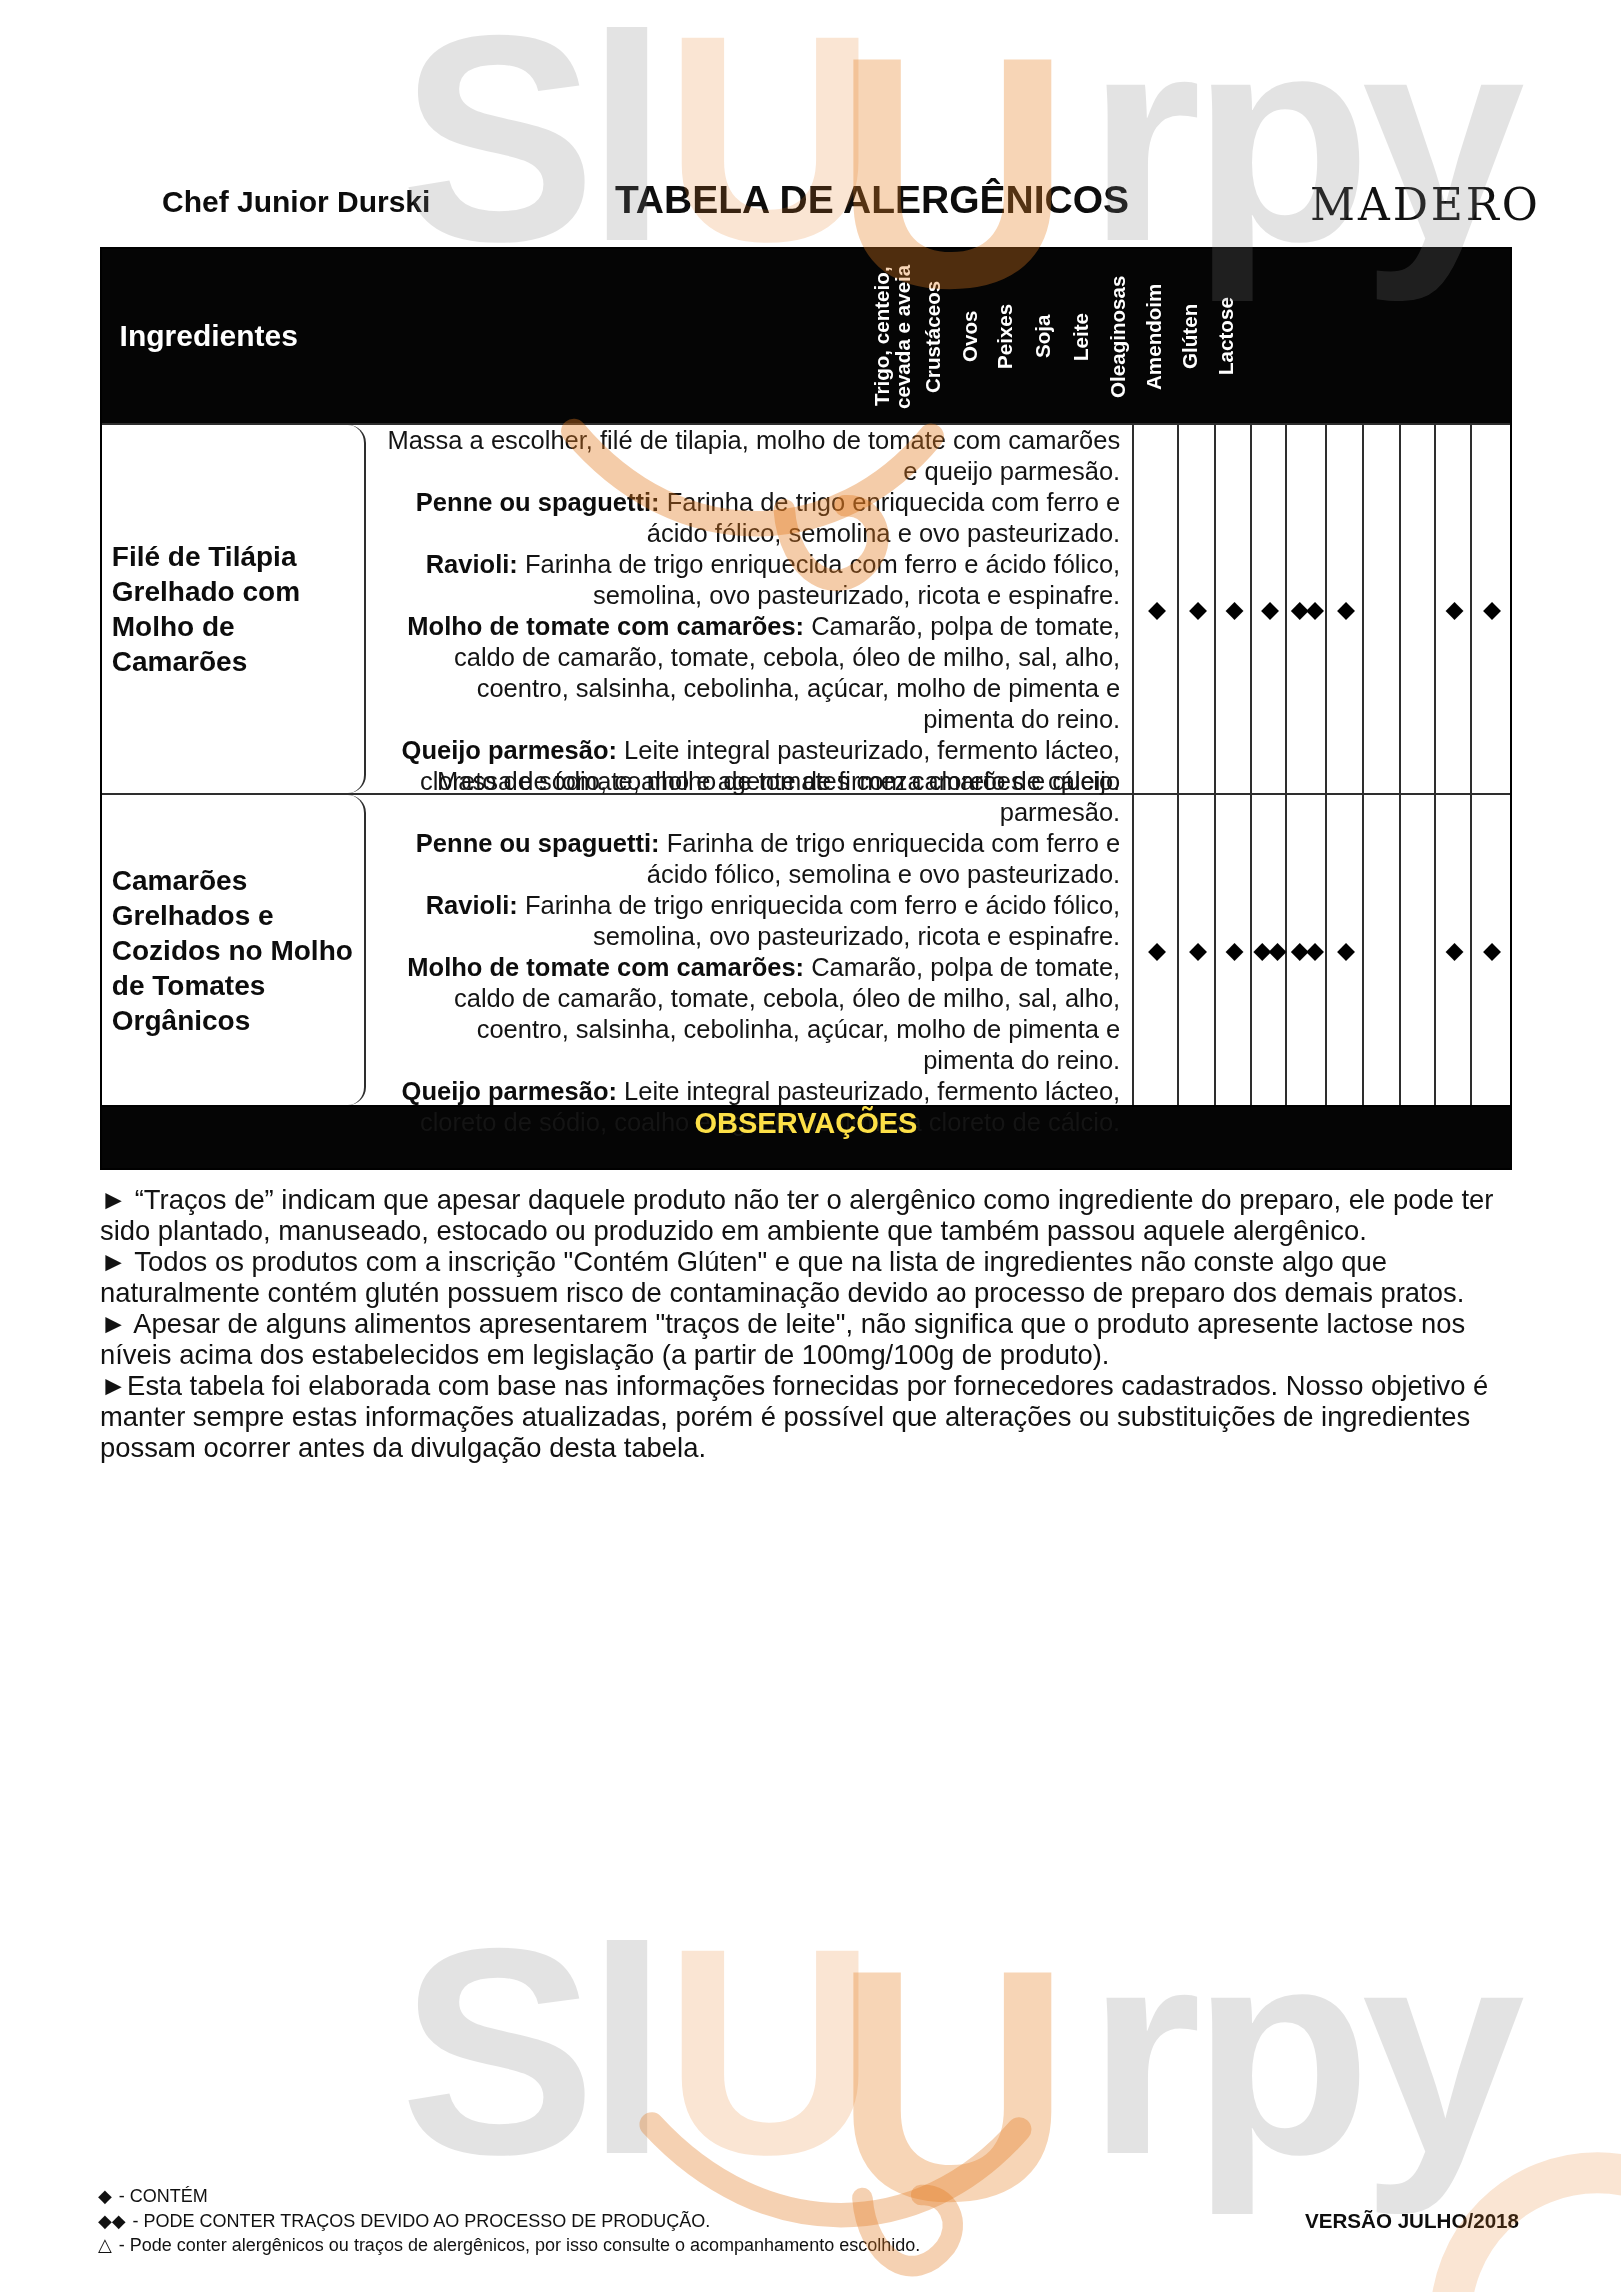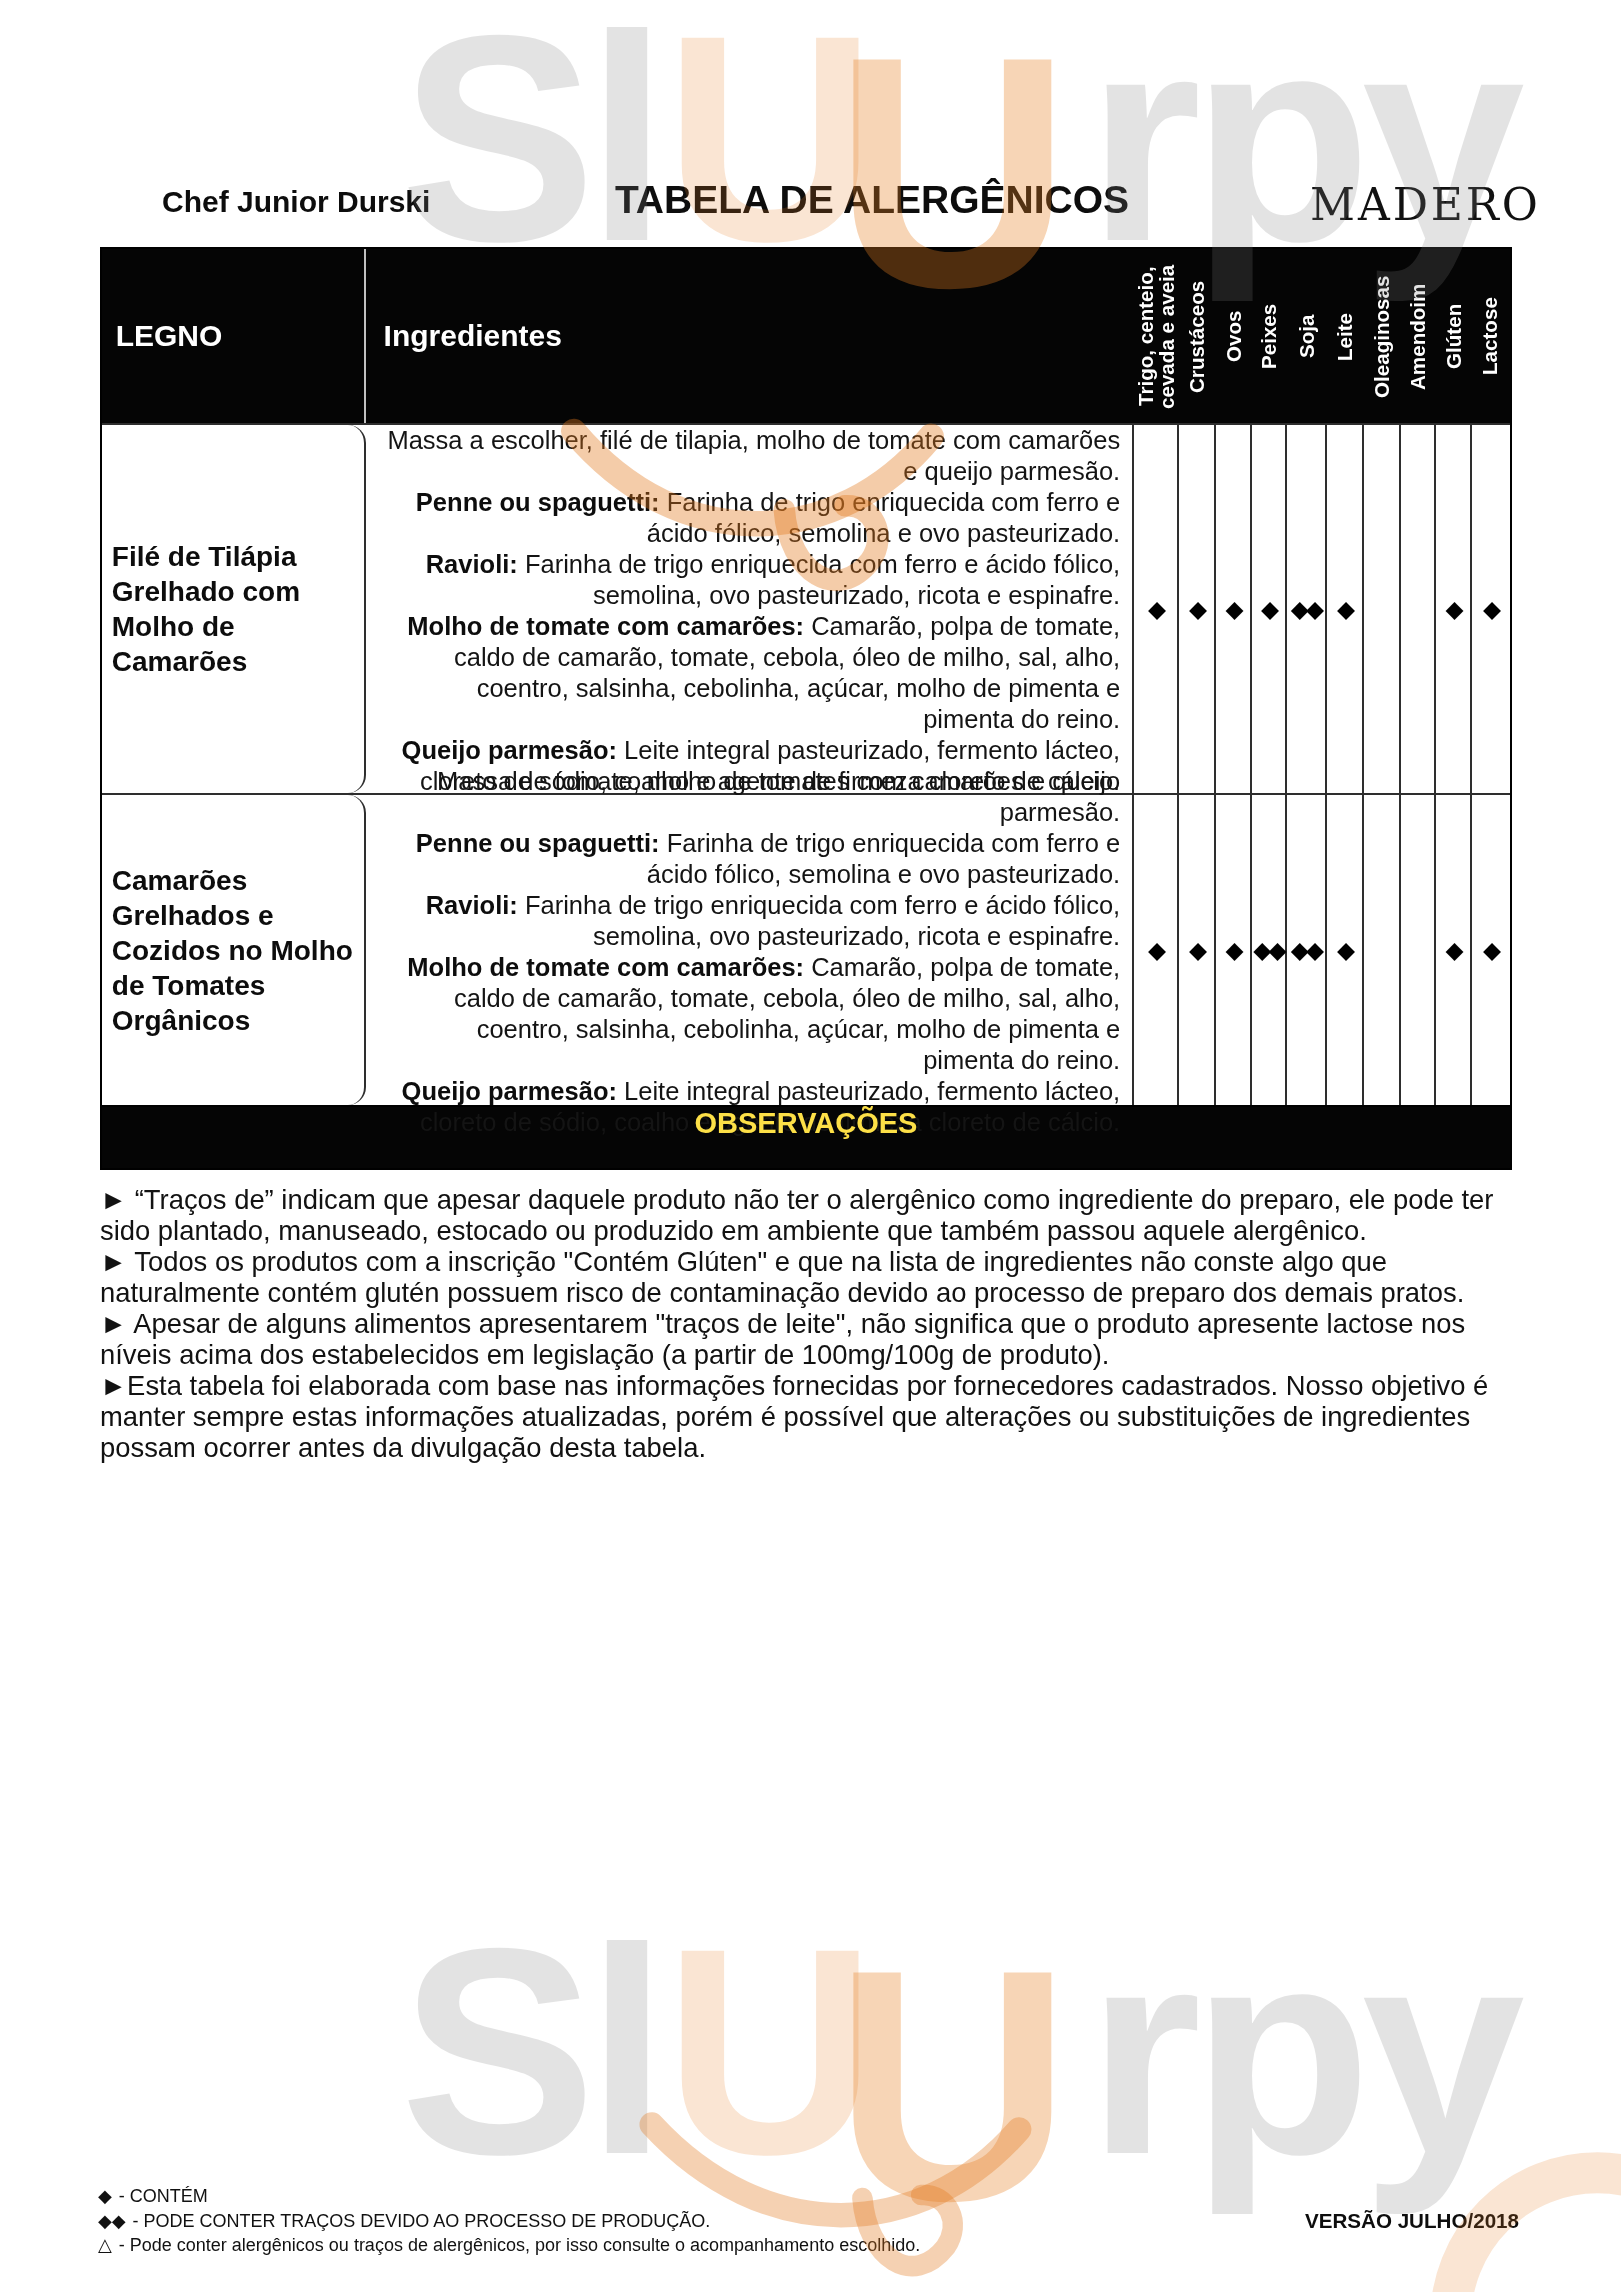--- a/index.html
+++ b/index.html
@@ -84,23 +84,20 @@
   <svg class="swoosh" style="left:1392px; top:2117px;" width="229" height="175" viewBox="0 0 234 179">
     <circle cx="210" cy="205" r="150" fill="none" stroke="rgba(230,126,34,0.20)" stroke-width="42"></circle>
   </svg>
 
   <div class="chef">Chef Junior Durski</div>
   <div class="doc-title">TABELA DE ALERGÊNICOS</div>
   <div class="brand">MADERO</div>
 
   <div class="atable">
     <div class="thead">
-      <div class="th-dish">
-        <span>LEGNO</span>
-      </div>
       <div class="th-ing">
         <span>Ingredientes</span>
       </div>
       <div id="allergen-heads" style="display:flex;">
           <div class="ah" style="width: 45px;">
             <span class="vlabel">Trigo, centeio, cevada e aveia</span>
           </div>
           <div class="ah" style="width: 37px;">
             <span class="vlabel">Crustáceos</span>
           </div>

